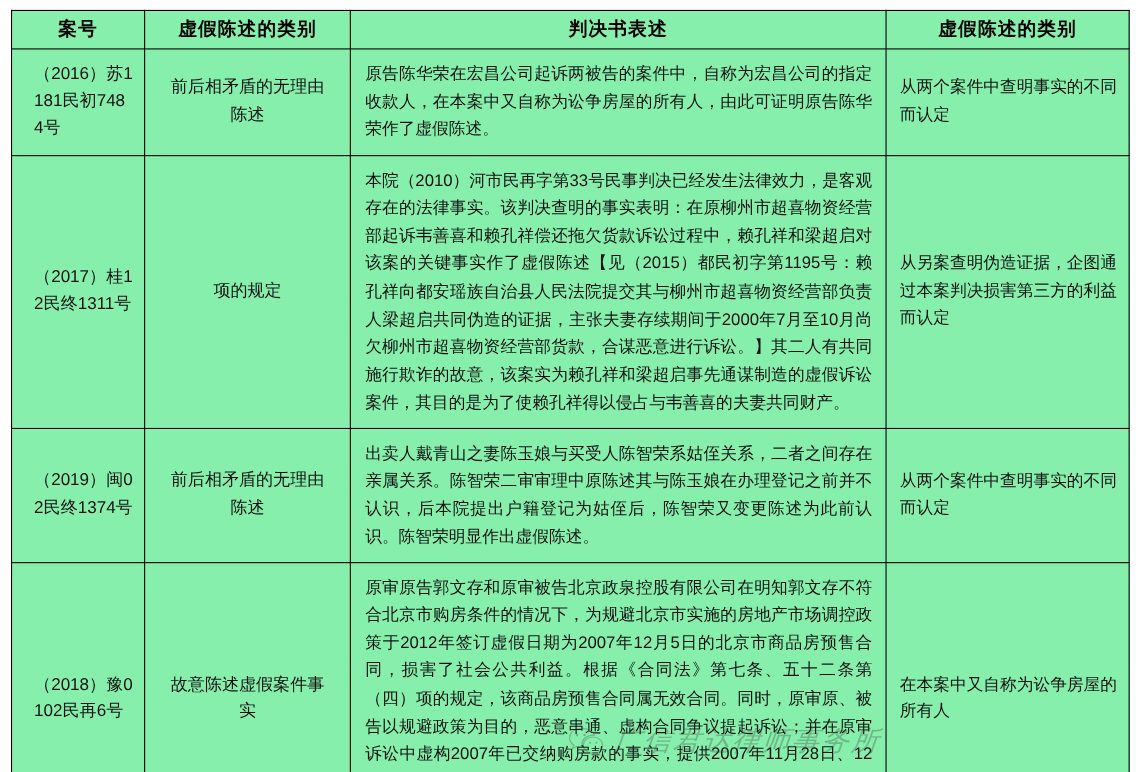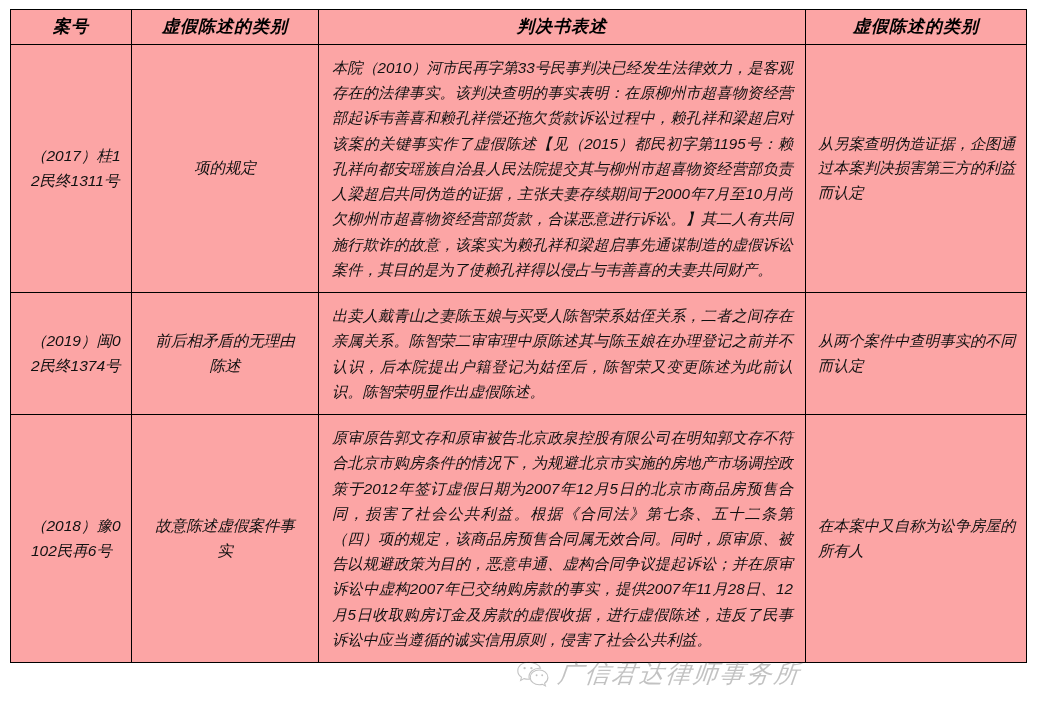--- a/index.html
+++ b/index.html
@@ -33,22 +33,21 @@
     border-collapse: collapse;
     table-layout: fixed;
     background: #ffffff;
   }
 
   table.case-table td,
   table.case-table th {
     border: 1px solid #000000;
     vertical-align: middle;
     padding: 0;
-    background: #fca5a5;
-    font-style: italic;
+    background: #86efac;
   }
 
   
   col.c-case   { width: 121px; }
   col.c-cat    { width: 187px; }
   col.c-text   { width: 487px; }
   col.c-anal   { width: 221px; }
 
   
   thead th {
@@ -155,20 +154,34 @@
     <thead>
       <tr>
         <th>案号</th>
         <th>虚假陈述的类别</th>
         <th>判决书表述</th>
         <th>虚假陈述的类别</th>
       </tr>
     </thead>
     <tbody>
 
+      <tr class="row-1">
+        <td class="case-no">
+          <div class="cell">（2016）苏1181民初7484号</div>
+        </td>
+        <td class="category">
+          <div class="cell">前后相矛盾的无理由陈述</div>
+        </td>
+        <td class="judgment">
+          <div class="cell">原告陈华荣在宏昌公司起诉两被告的案件中，自称为宏昌公司的指定收款人，在本案中又自称为讼争房屋的所有人，由此可证明原告陈华荣作了虚假陈述。</div>
+        </td>
+        <td class="analysis">
+          <div class="cell">从两个案件中查明事实的不同而认定</div>
+        </td>
+      </tr>
 
       <tr class="row-2">
         <td class="case-no">
           <div class="cell">（2017）桂12民终1311号</div>
         </td>
         <td class="category">
           <div class="cell">项的规定</div>
         </td>
         <td class="judgment">
           <div class="cell">本院（2010）河市民再字第33号民事判决已经发生法律效力，是客观存在的法律事实。该判决查明的事实表明：在原柳州市超喜物资经营部起诉韦善喜和赖孔祥偿还拖欠货款诉讼过程中，赖孔祥和梁超启对该案的关键事实作了虚假陈述【见（2015）都民初字第1195号：赖孔祥向都安瑶族自治县人民法院提交其与柳州市超喜物资经营部负责人梁超启共同伪造的证据，主张夫妻存续期间于2000年7月至10月尚欠柳州市超喜物资经营部货款，合谋恶意进行诉讼。】其二人有共同施行欺诈的故意，该案实为赖孔祥和梁超启事先通谋制造的虚假诉讼案件，其目的是为了使赖孔祥得以侵占与韦善喜的夫妻共同财产。</div>

